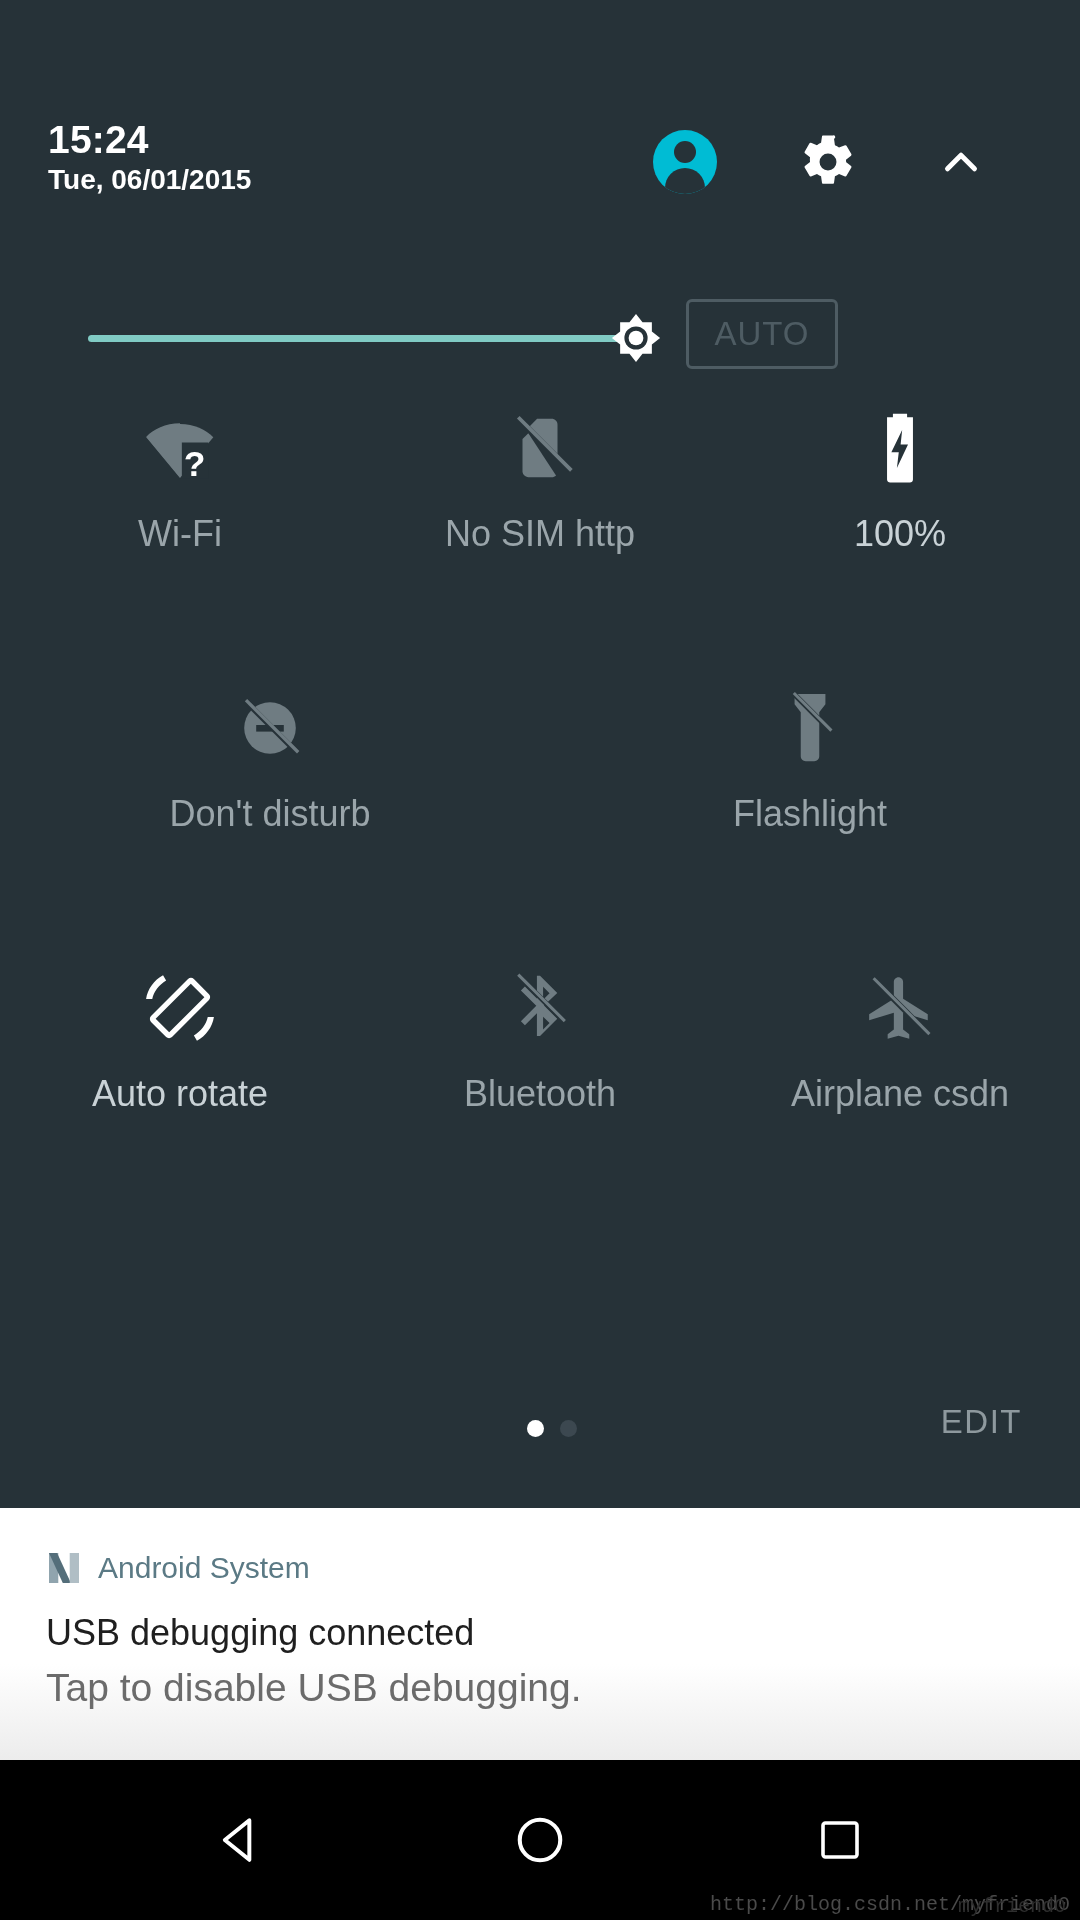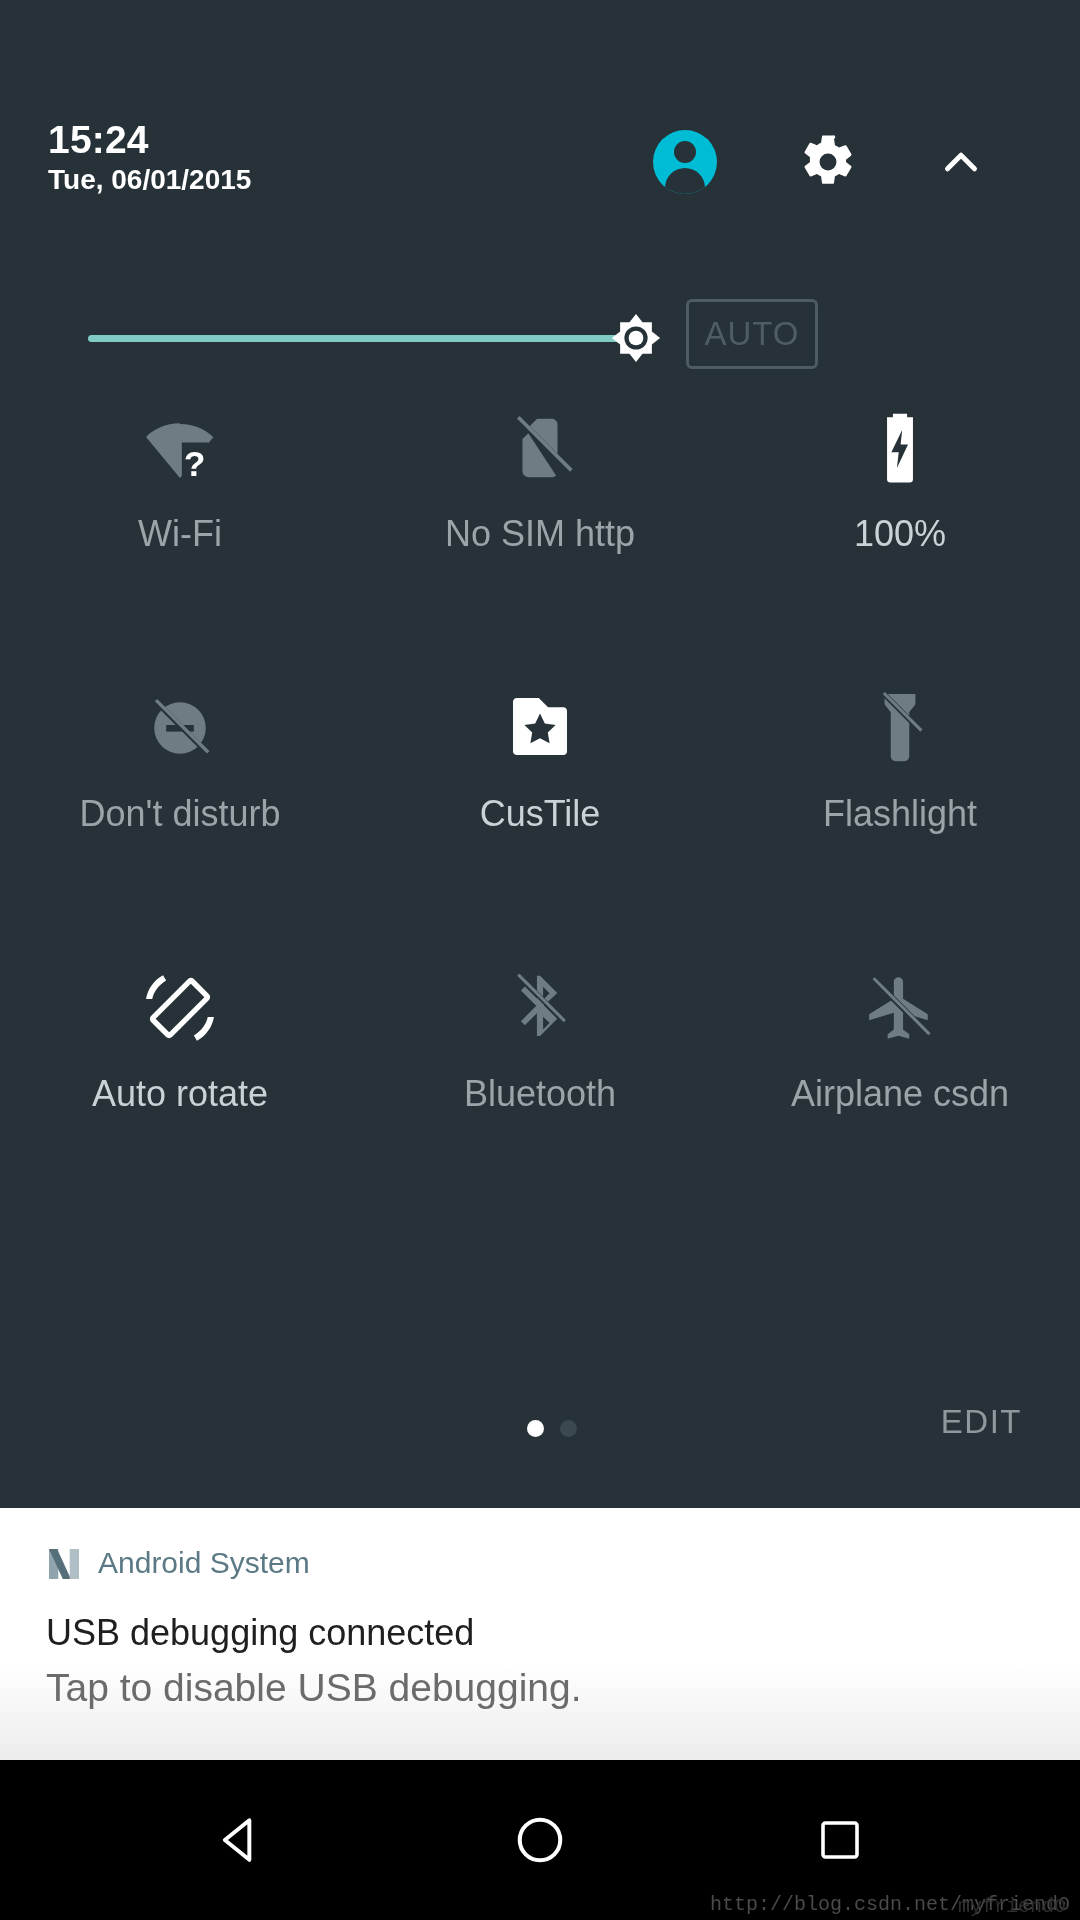--- a/index.html
+++ b/index.html
@@ -109,21 +109,21 @@
     background: #4a5a62;
   }
   #brightness-thumb {
     position: absolute;
     left: 602px; top: 14px;
     width: 68px; height: 68px;
   }
   #auto-btn {
     position: absolute;
     left: 686px; top: 9px;
-    width: 132px; height: 70px;
+    width: 152px; height: 70px;
     border: 3px solid #4e5c63;
     border-radius: 6px;
     display: flex;
     align-items: center;
     justify-content: center;
   }
   #auto-btn-label {
     color: #4e5c63;
     font-size: 33px;
     letter-spacing: 1px;
@@ -205,20 +205,21 @@
   }
   #notif-card {
     position: absolute;
     top: 0; left: 0;
     width: 1080px;
     height: 252px;
     padding: 38px 46px 0 46px;
   }
   #notif-head {
     display: flex;
+    align-items: center;
     gap: 16px;
     height: 44px;
   }
   #notif-app-name {
     color: #5b7a85;
     font-size: 30px;
   }
   #notif-title {
     margin-top: 22px;
     font-size: 36px;
@@ -361,29 +362,20 @@
             <svg width="72" height="72" viewBox="0 0 24 24">
               <circle cx="12" cy="12" r="8.6" fill="#6f7c82"></circle>
               <rect x="7.4" y="11" width="9.2" height="2.2" fill="#263238"></rect>
               <path fill="#263238" d="M3.1 3.6l1.3-1.3 17.6 17.6-1.3 1.3z"></path>
               <path fill="#6f7c82" d="M3.6 3.1l.8-.8 17.4 17.4-.8.8z"></path>
             </svg>
           </div>
           <div class="tile-label">Don't disturb</div>
         </div>
 
-        <div class="tile on">
-          <div class="tile-icon">
-            <svg width="62" height="66" viewBox="0 0 20 22">
-              <path fill="#ffffff" d="M1 2.2c0-.7.6-1.2 1.3-1.2h7.3l3.1 3.1h5.1c.7 0 1.2.5 1.2 1.2v13.5c0 .7-.5 1.2-1.2 1.2H2.3c-.7 0-1.3-.5-1.3-1.2V2.2z"></path>
-              <path fill="#263238" d="M10 6.2l1.6 3.3 3.6.5-2.6 2.5.6 3.6-3.2-1.7-3.2 1.7.6-3.6-2.6-2.5 3.6-.5z"></path>
-            </svg>
-          </div>
-          <div class="tile-label">CusTile</div>
-        </div>
 
         <div class="tile">
           <div class="tile-icon">
             <svg width="62" height="74" viewBox="0 0 16 24">
               <path fill="#6f7c82" d="M3 1h10v3.3l-2 2.6v14.3c0 .9-.7 1.6-1.6 1.6H6.6c-.9 0-1.6-.7-1.6-1.6V6.9L3 4.3V1z"></path>
               <path fill="#263238" d="M2 1.4l1.2-1.2 12.3 12.3-1.2 1.2z"></path>
               <path fill="#6f7c82" d="M2.4 1l.7-.7 12.2 12.2-.7.7z"></path>
             </svg>
           </div>
           <div class="tile-label">Flashlight</div>

